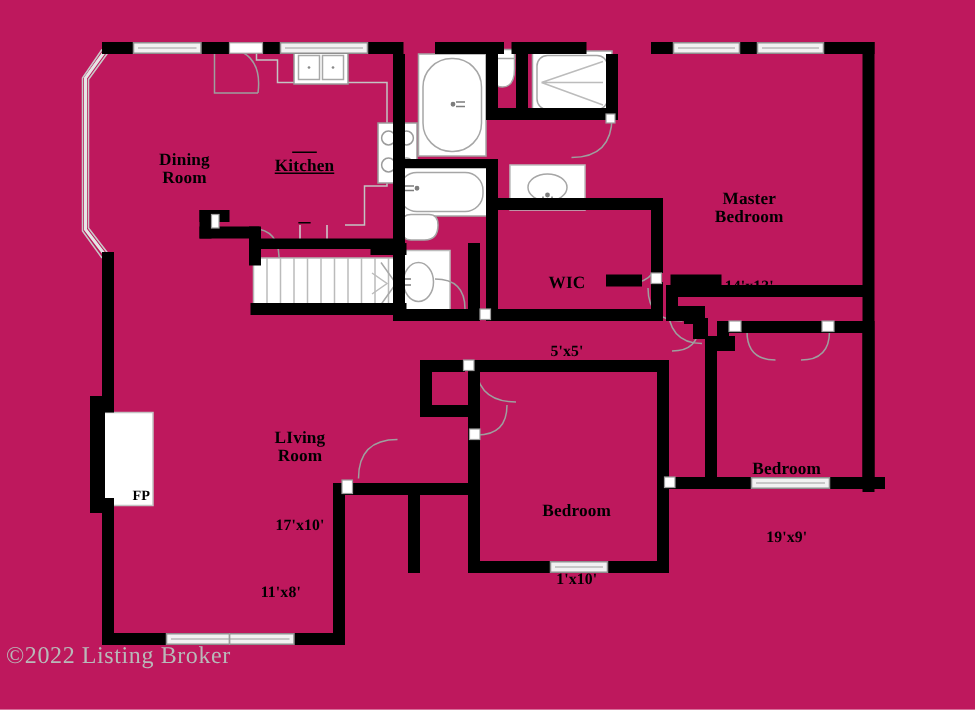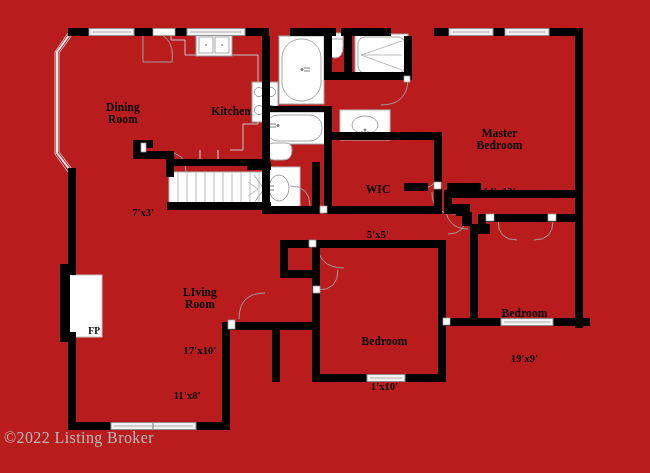--- a/index.html
+++ b/index.html
@@ -12,21 +12,21 @@
     height: 473px;
     position: relative;
     font-family: "Liberation Serif", "DejaVu Serif", serif;
     overflow: hidden;
   }
   #floorplan-root {
     position: absolute;
     left: 0; top: 0;
     width: 650px;
     height: 473px;
-    background: #b91c1c;
+    background: #be185d;
   }
   #plan-svg {
     position: absolute;
     left: 0; top: 0;
     width: 650px;
     height: 473px;
     display: block;
   }
   .room-label {
     position: absolute;
@@ -340,27 +340,24 @@
     </g>
 
   </svg>
 
   <div class="room-label" style="left:78px; top:66px; width:90px;">
     <span class="room-name">Dining
 Room</span>
     <span class="room-dims"></span>
   </div>
 
-  <div class="room-label" style="left:176px; top:70px; width:110px;">
+  <div class="room-label" style="left:148px; top:70px; width:110px;text-decoration:underline;">
     <span class="room-name">Kitchen</span>
   </div>
 
-  <div class="room-label" style="left:100px; top:185px; width:70px;">
-    <span class="dims-only">7'x3'</span>
-  </div>
 
   <div class="room-label" style="left:348px; top:148px; width:60px;">
     <span class="room-name">WIC</span>
     <span class="room-dims">5'x5'</span>
   </div>
 
   <div class="room-label" style="left:452px; top:92px; width:95px;">
     <span class="room-name">Master
 Bedroom</span>
     <span class="room-dims">14'x13'</span>

